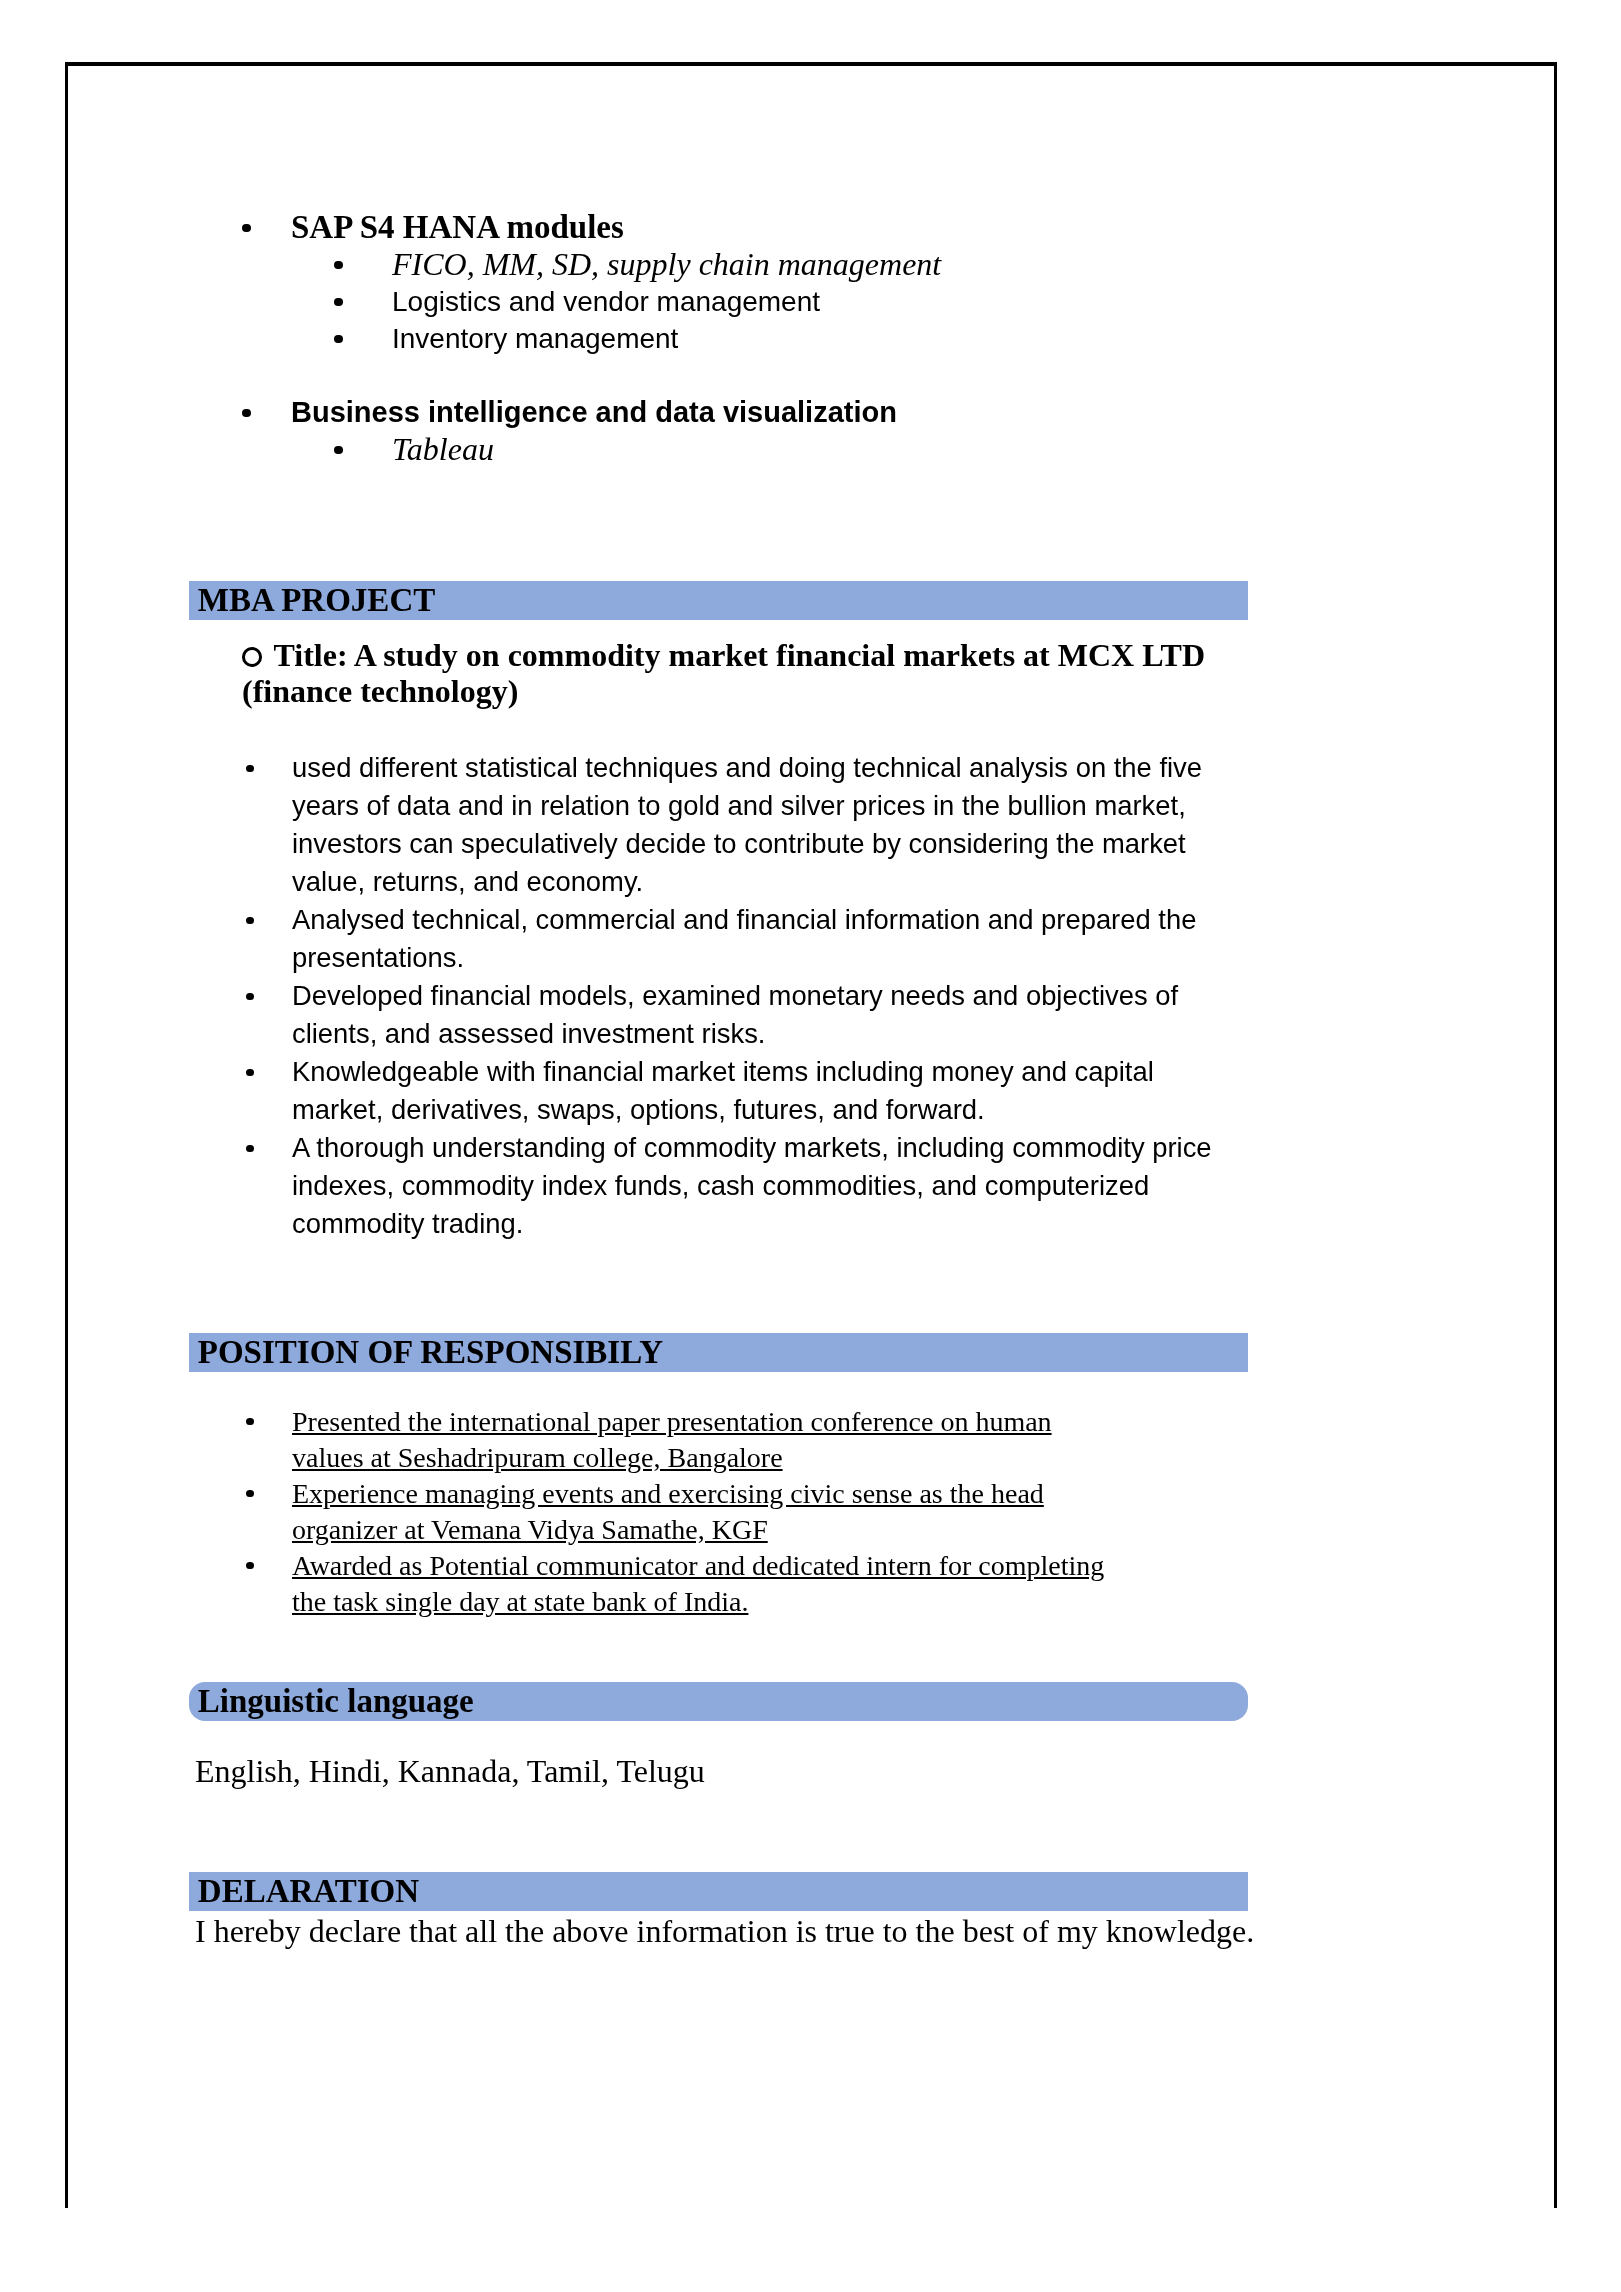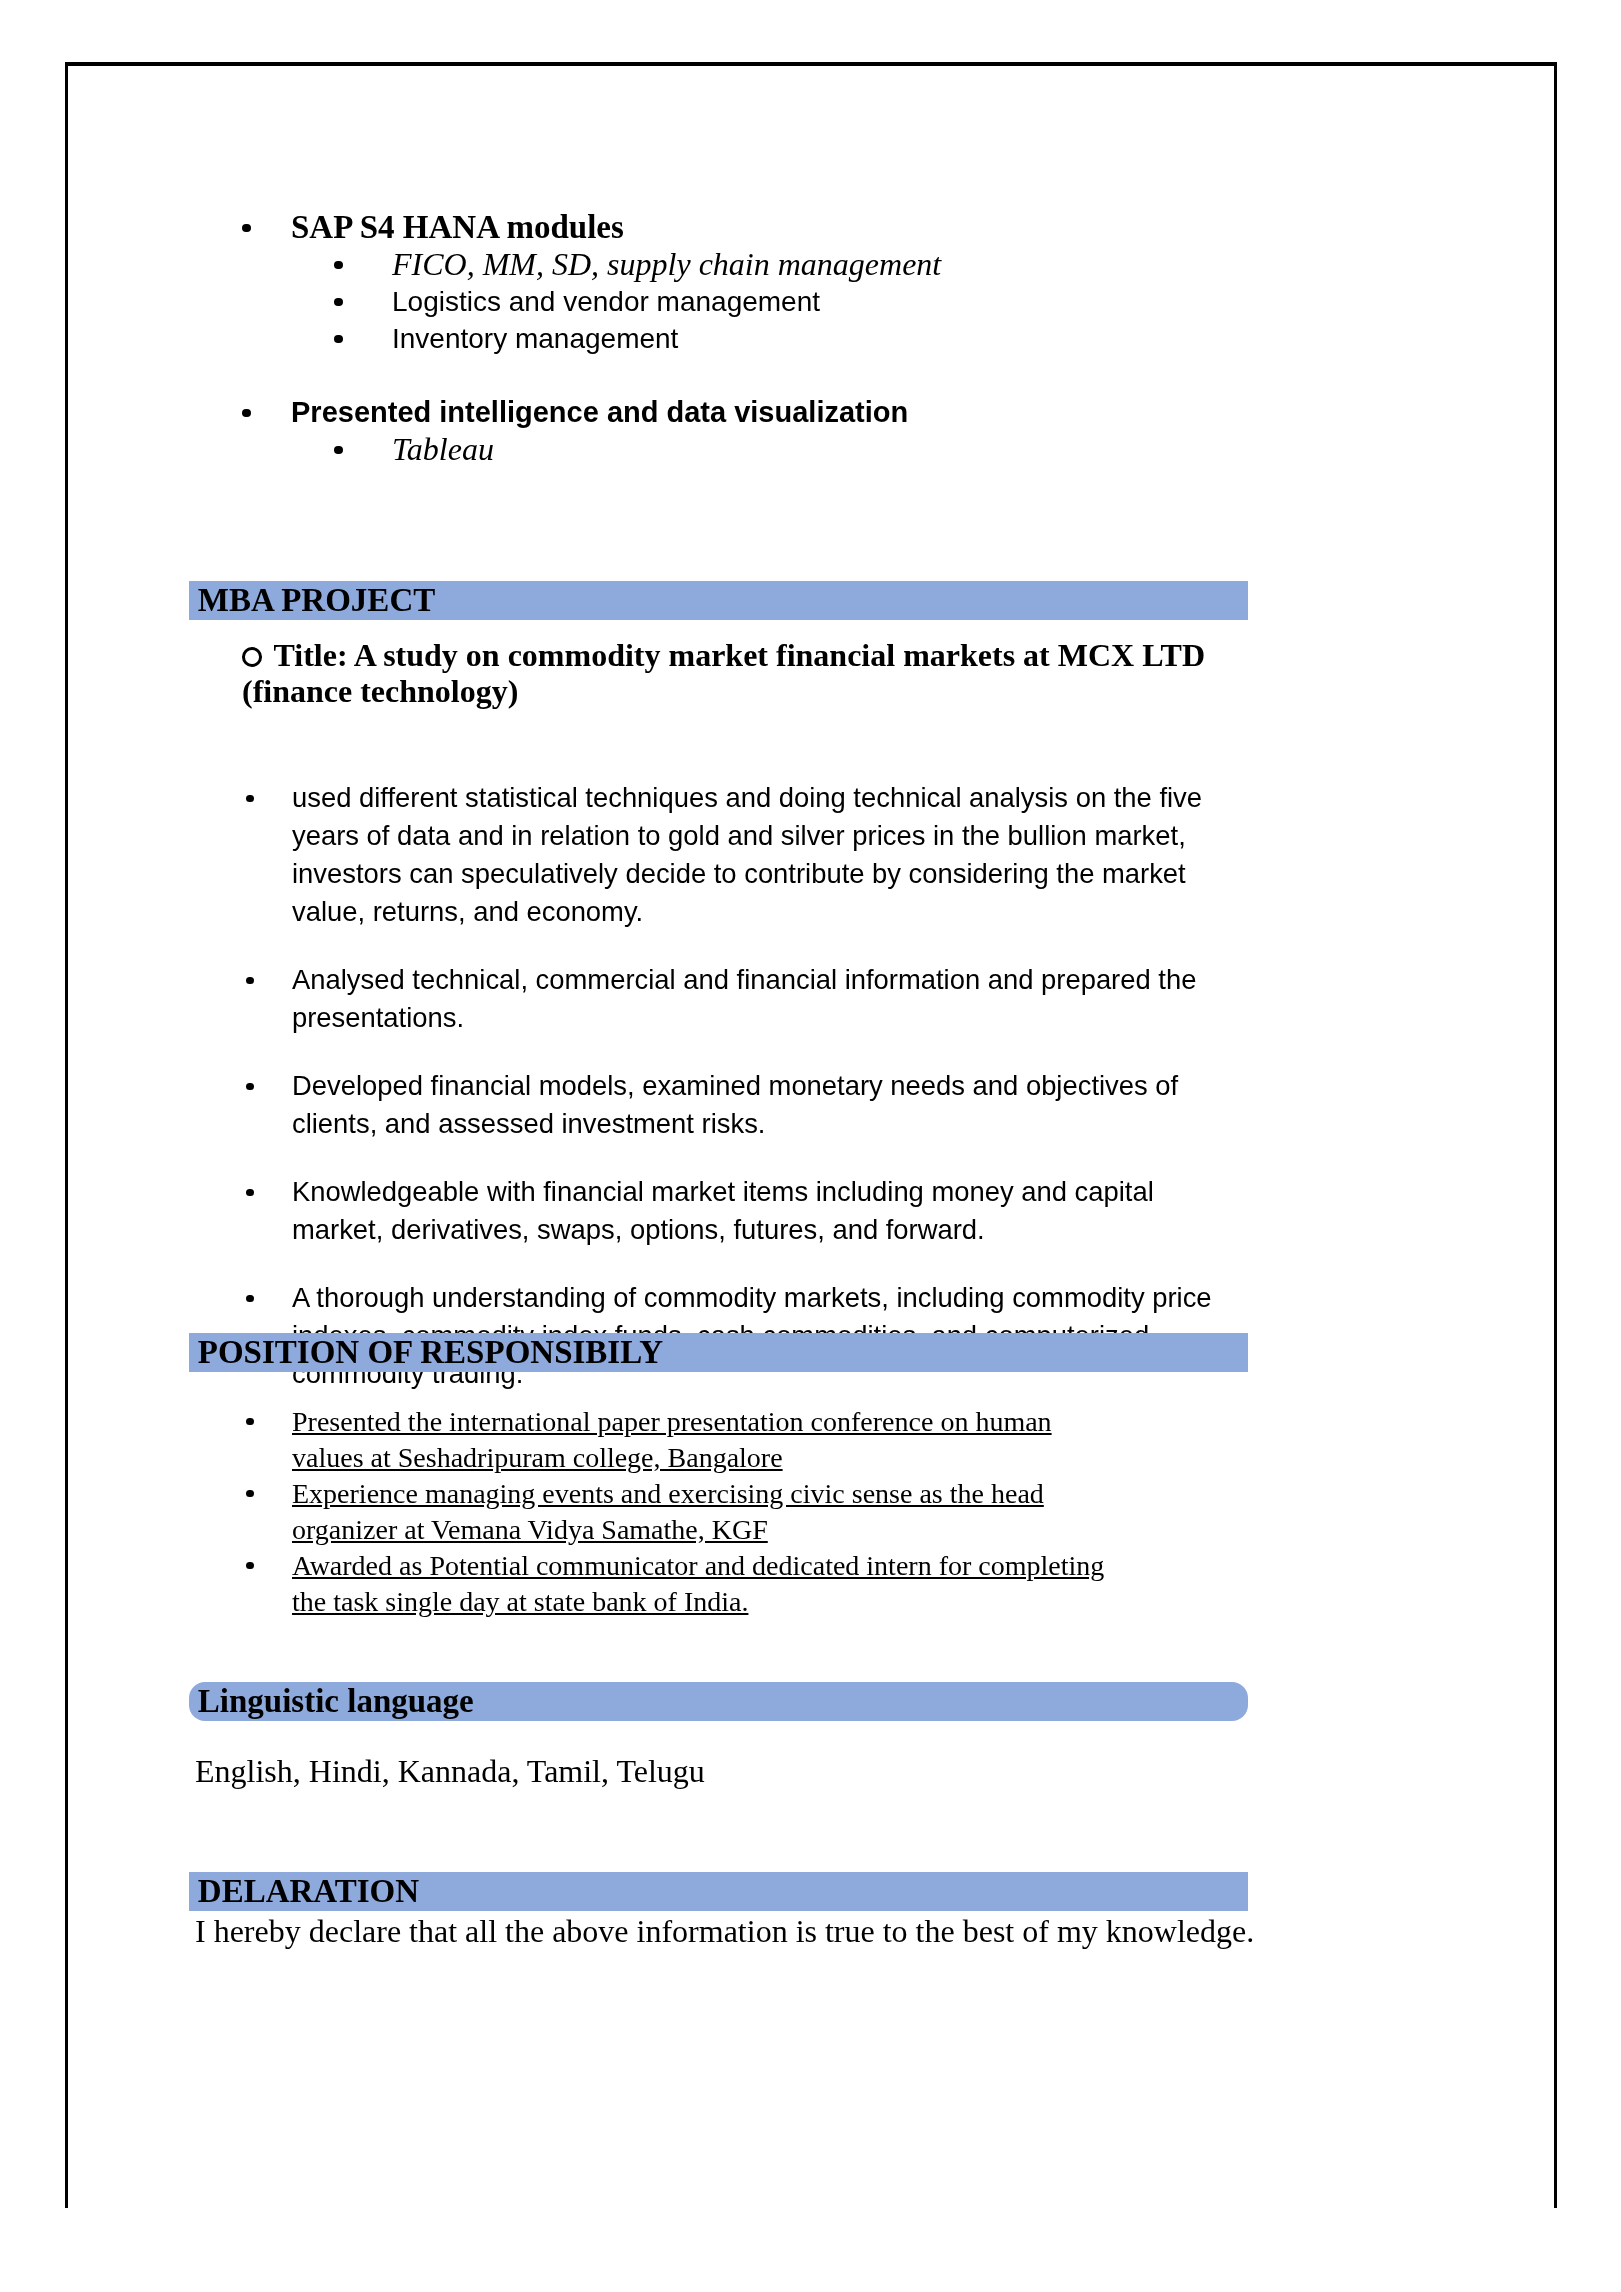--- a/index.html
+++ b/index.html
@@ -67,21 +67,21 @@
     vertical-align:-1px;
   }
 
   
   .blist { position:absolute; left:0; width:1431px; }
   .blist .item { position:relative; padding-left:292px; }
   .blist .item .dot { left:246px; width:7.8px; height:7.8px; }
   .blist .item .txt { white-space:pre-line; display:block; }
 
   #mba-list { top:749px; }
-  #mba-list .item { line-height:38px; font-family:"Liberation Sans", sans-serif; font-size:27.4px;margin-top:30px; }
+  #mba-list .item { line-height:38px; font-family:"Liberation Sans", sans-serif; font-size:27.4px; }
   #mba-list .item .dot { top:15.7px; }
 
   #pos-list { top:1404px; }
   #pos-list .item { line-height:36px; font-family:"Liberation Serif", serif; font-size:28px;text-decoration:underline; }
   #pos-list .item .dot { top:13.7px; }
 
   
   .plain {
     position:absolute; left:195px; width:1274px;
     font-family:"Liberation Serif", serif; font-size:32px; line-height:37px;
@@ -112,21 +112,21 @@
     </div>
     <div class="srow l2 sans-r">
       <span class="dot"></span>
       <span class="txt">Inventory management</span>
     </div>
 
     <div class="spacer38"></div>
 
     <div class="srow l1 sans-b">
       <span class="dot"></span>
-      <span class="txt">Presented intelligence and data visualization</span>
+      <span class="txt">Business intelligence and data visualization</span>
     </div>
     <div class="srow l2 serif-r">
       <span class="dot"></span>
       <span class="txt">Tableau</span>
     </div>
   </div>
 
   <div class="bar" id="bar-mba">MBA PROJECT</div>
 
   <div class="proj-title"><span class="circle-bullet"></span><span class="txt" style="white-space:pre-line;">Title: A study on commodity market financial markets at MCX LTD

